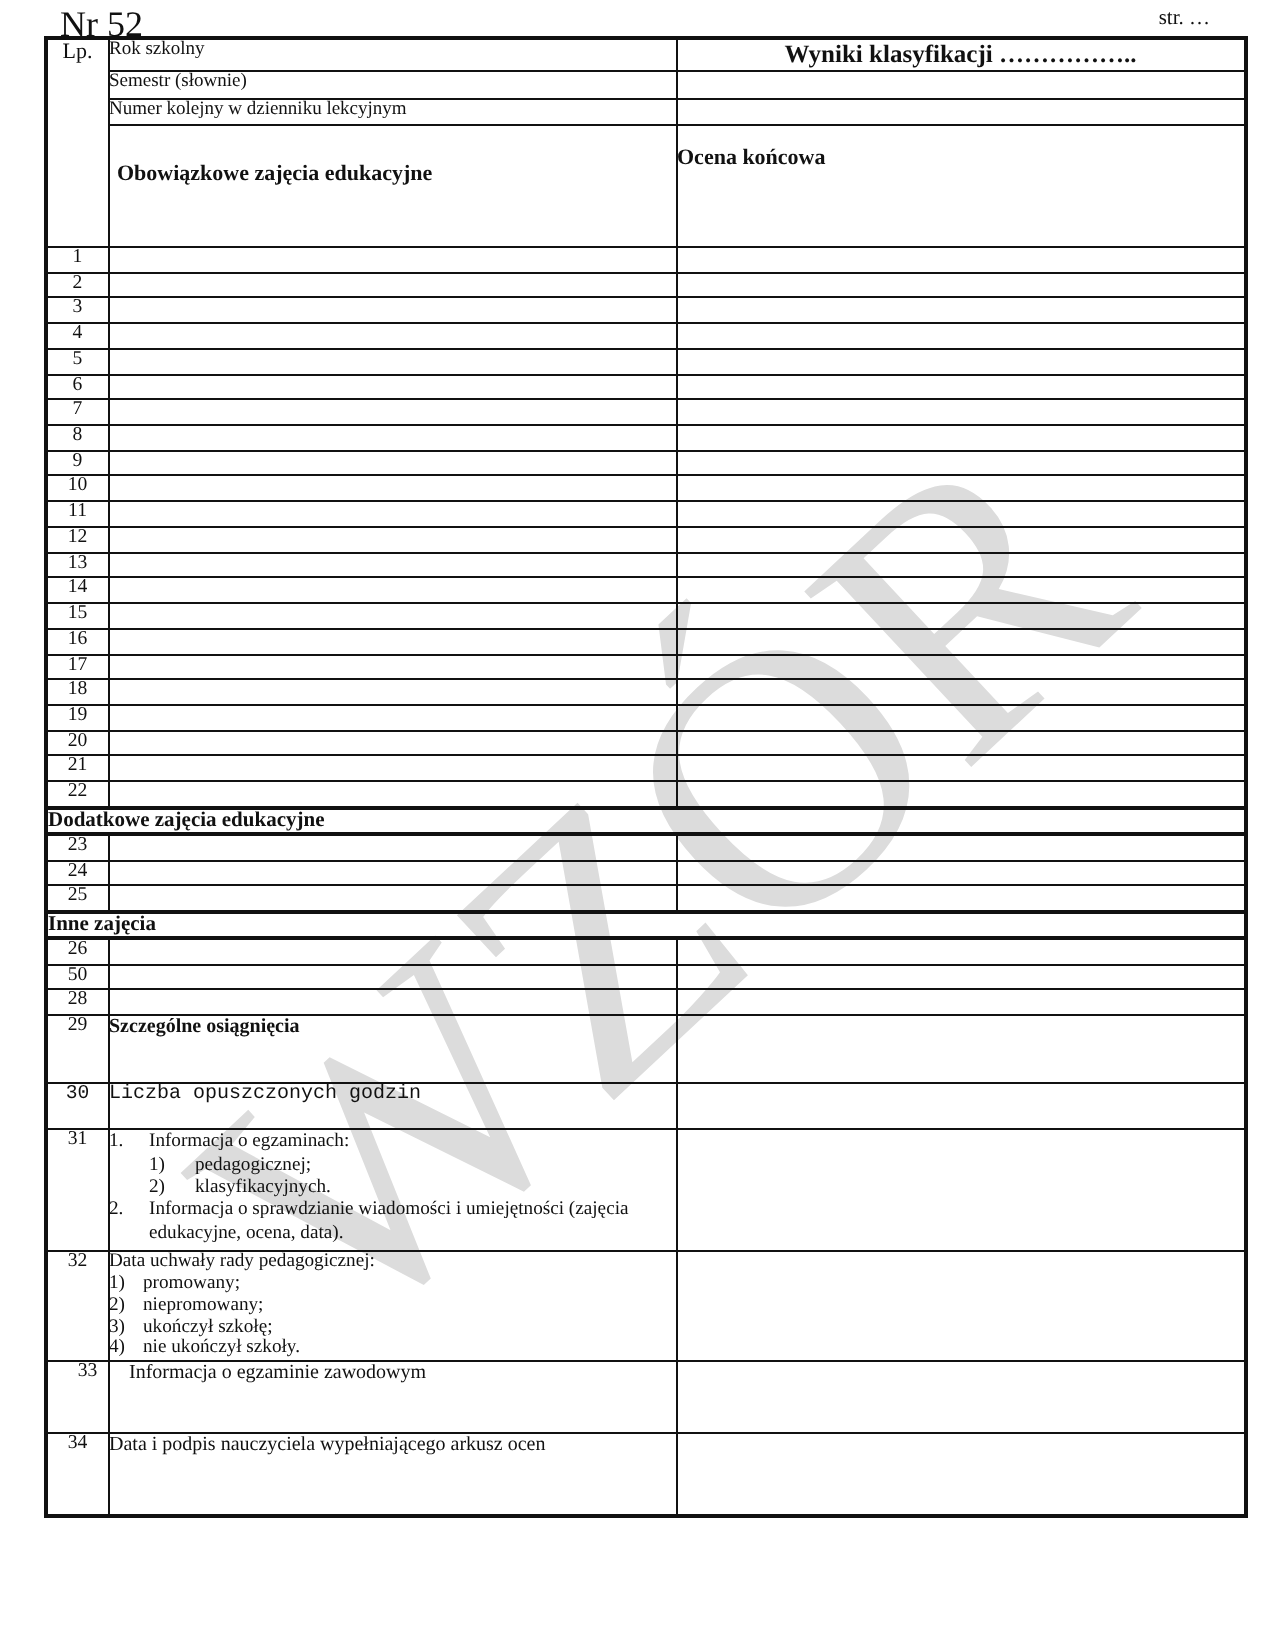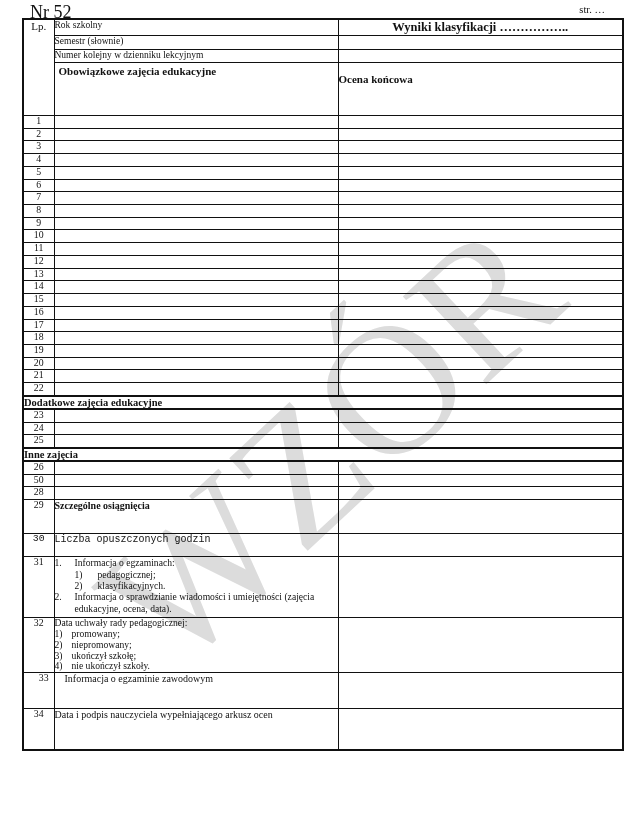--- a/index.html
+++ b/index.html
@@ -26,21 +26,21 @@
   }
   table.form td { border:1px solid #111; padding:0; vertical-align:top; overflow:hidden; }
 
   
   tr.hr-small td { height:12.5px; }
   tr.hr-big td   { height:42px; }
   .lp-hdr   { text-align:center; vertical-align:middle; font-size:11px; }
   .hdr-lbl  { font-size:9.5px; line-height:11px; padding:1px 2px 0 4px; vertical-align:middle; }
   .wyniki-cell { text-align:center; vertical-align:middle; font-weight:bold; font-size:12.5px; }
   .colhdr      { font-weight:bold; font-size:11px; vertical-align:top; }
-  .colhdr.left { padding:2px 0 0 4px; }
+  .colhdr.left { padding:18px 0 0 4px; }
   .colhdr.right{ text-align:left; padding-top:10px; }
 
   
   tr.re td { height:11.73px; }
   tr.rs td { height:10px; border-top:2px solid #111; border-bottom:2px solid #111; }
   .section-label { font-weight:bold; font-size:10.5px; line-height:11px;
                    padding-left:27px; vertical-align:middle; }
   .lp  { text-align:center; vertical-align:middle; font-size:9.8px; line-height:10px; }
   .txt { font-size:10px; line-height:11.5px; padding:2px 4px 0 7px; }
   .txt.bold { font-weight:bold; }

